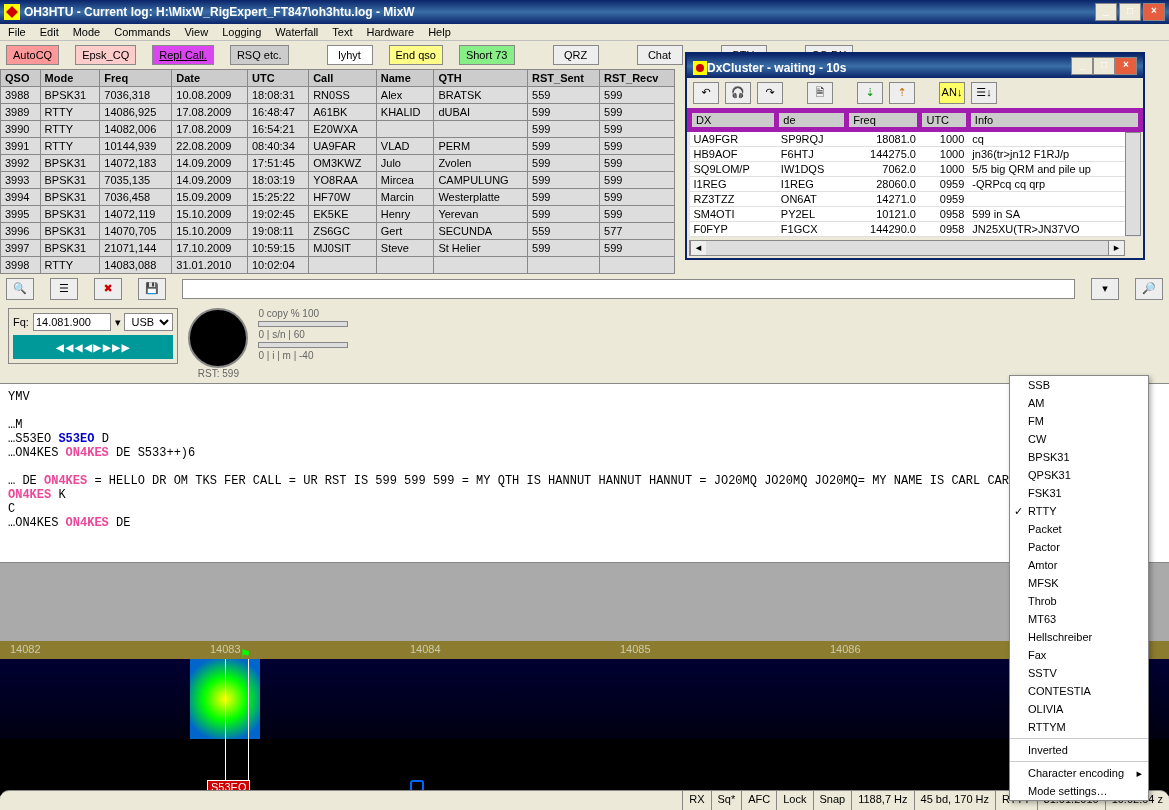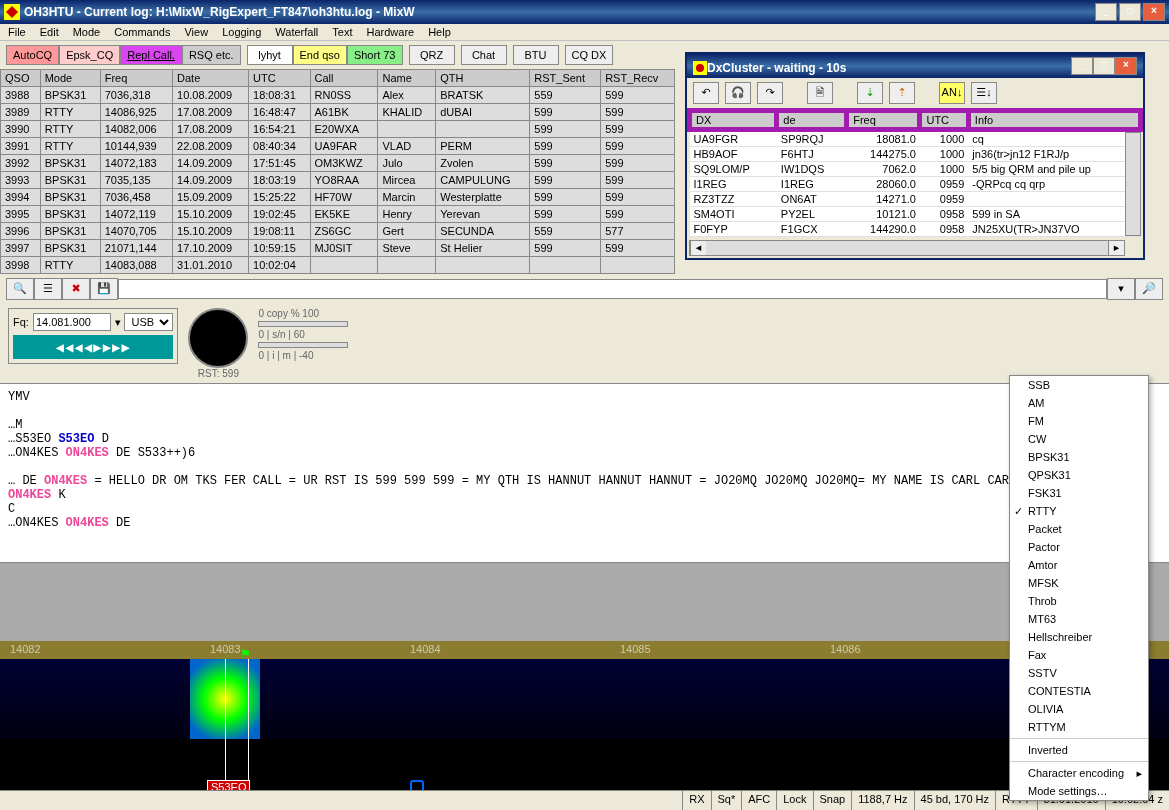--- a/index.html
+++ b/index.html
@@ -35,21 +35,21 @@
     display: flex;
     gap: 14px;
     padding: 2px 8px;
     background: #ece9d8;
     border-bottom: 1px solid #c0c0c0;
     font-size: 11px;
   }
   .menubar span { cursor: default; }
   .toolbar1, .toolbar2 {
     display: flex;
-    gap: 0;
+    gap: 16px;
     padding: 4px 6px;
     align-items: center;
     background: #ece9d8;
   }
   .macro-btn {
     padding: 2px 6px;
     border: 1px solid #888;
     background: #ddd;
     font-size: 11px;
     min-width: 46px;
@@ -71,21 +71,21 @@
     width: 675px;
   }
   .log-table th, .log-table td {
     border: 1px solid #888;
     padding: 1px 4px;
     text-align: left;
     white-space: nowrap;
     background: #ddd;
     height: 17px;
   }
-  .log-table th { background: #ccc; font-weight: normal; margin-top: 19px; }
+  .log-table th { background: #ccc; font-weight: bold; margin-top: 19px; }
   .toolbar2 .tb-btn {
     width: 28px; height: 22px;
     border: 1px solid #888; background:#eee;
     text-align:center; line-height:18px;
   }
   .toolbar2 input.search { flex:1; height:20px; border:1px solid #888; padding:0 3px; background:#fff;}
   .control-row {
     display: flex; gap: 10px; padding: 4px 8px; align-items:flex-start;
     background:#ece9d8;
   }
@@ -144,21 +144,21 @@
   .wf-label {
     position:absolute; bottom:2px; left:207px;
     background:#c00; color:#fff; border:1px solid #fff; padding:0 3px; font-size:11px;
   }
   .wf-marker-blue {
     position:absolute; bottom:4px; left:410px; width:14px; height:12px;
     border:2px solid #06f; border-radius:3px;
   }
   .statusbar {
     position:absolute; bottom:0; left:0; right:0; height:20px;
-    background:#ece9d8; display:flex; border-top:1px solid #888; font-size:11px;
+    background:#ece9d8; display:flex; border-top:1px solid #888; font-size:11px;border-radius:9px;
   }
   .statusbar .cell { border-left:1px solid #888; padding:2px 6px; }
 
   
   .dx-window {
     position:absolute; top:52px; left:685px; width:460px; height:208px;
     background:#ece9d8; border:2px solid #0a246a;
   }
   .dx-window .dx-title {
     background: linear-gradient(to bottom,#0a246a,#3a6ea5 50%,#0a246a);

